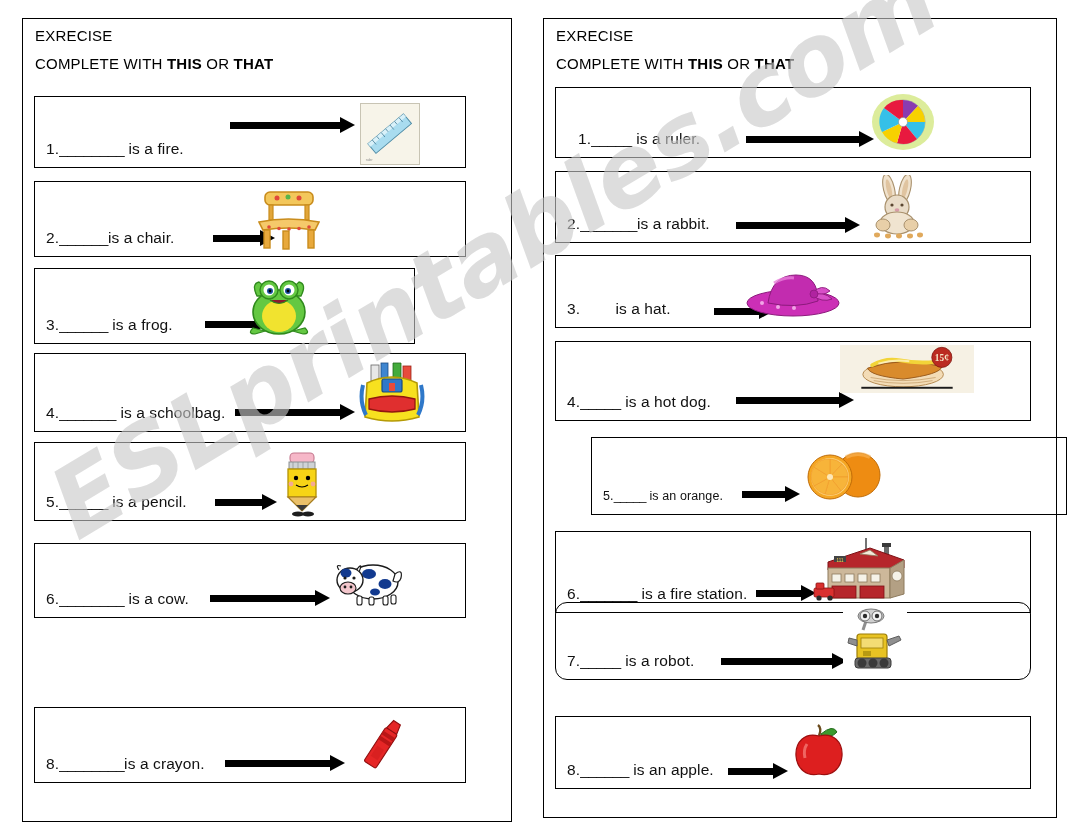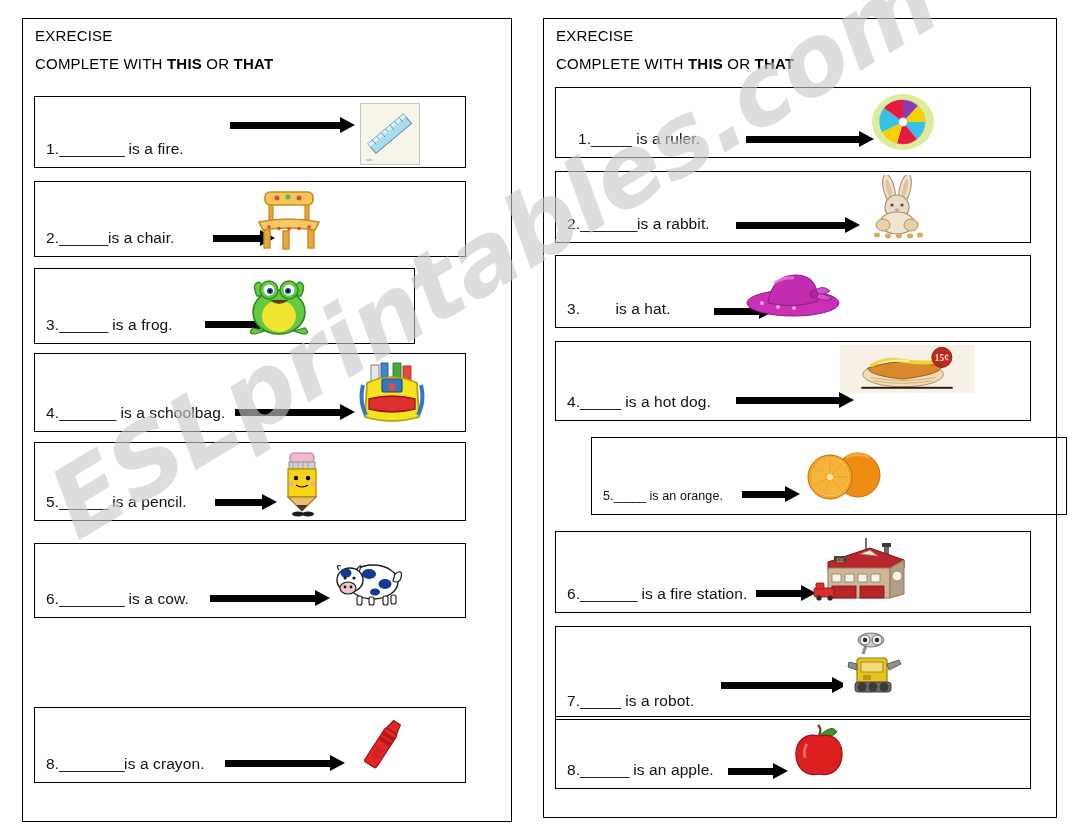--- a/index.html
+++ b/index.html
@@ -490,21 +490,21 @@
           <g fill="#d9302f" stroke="#8a1211" stroke-width=".8">
             <rect x="2" y="52" width="20" height="9" rx="1.5"></rect>
             <rect x="4" y="47" width="8" height="6" rx="1"></rect>
           </g>
           <circle cx="7" cy="62" r="2.6" fill="#2b2b2b"></circle>
             <circle cx="18" cy="62" r="2.6" fill="#2b2b2b"></circle>
         </svg>
       </div>
     </div>
 
-    <div class="row" style="left:11px; top:607px; width:476px; height:94px;">
+    <div class="row" style="left:11px; top:583px; width:476px; height:78px;border-radius:12px;">
       <div class="line"><span>7.</span><span class="blank">_____</span><span> is a robot.</span></div>
       <div class="arrow" style="left:165px; top:50px; width:126px;">
         <div class="shaft"></div>
         <div class="head"></div>
       </div>
       <div class="pic" style="left:287px; top:3px; width:64px; height:66px;">
         <svg viewBox="0 0 64 66">
           <rect x="0" y="0" width="64" height="66" fill="#fff"></rect>
           <path d="M20 24 L24 12" stroke="#8f8f8f" stroke-width="3" fill="none"></path>
           <ellipse cx="28" cy="10" rx="13" ry="7" fill="#cfcfcf" stroke="#7a7a7a" stroke-width="1"></ellipse>

